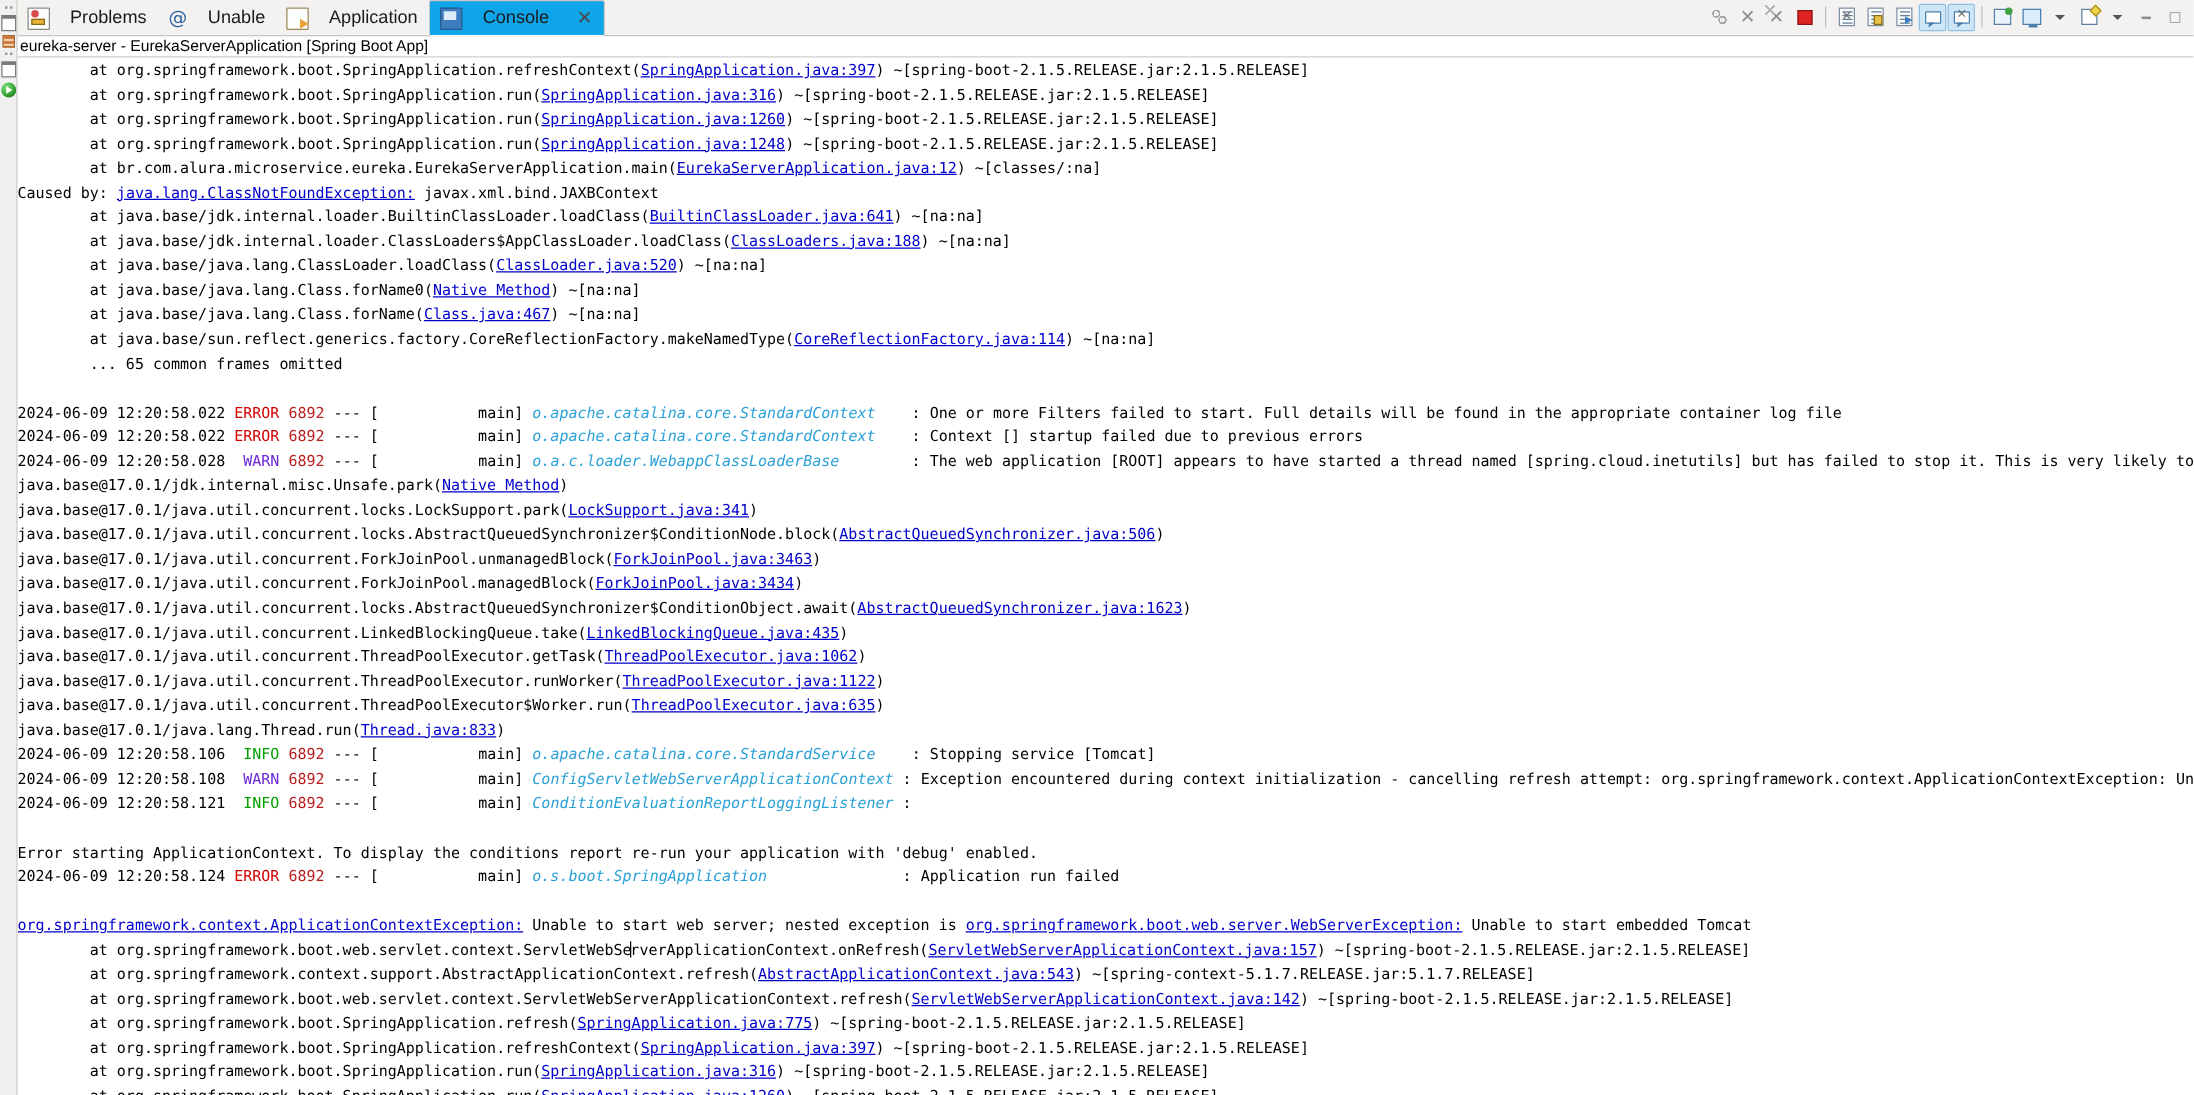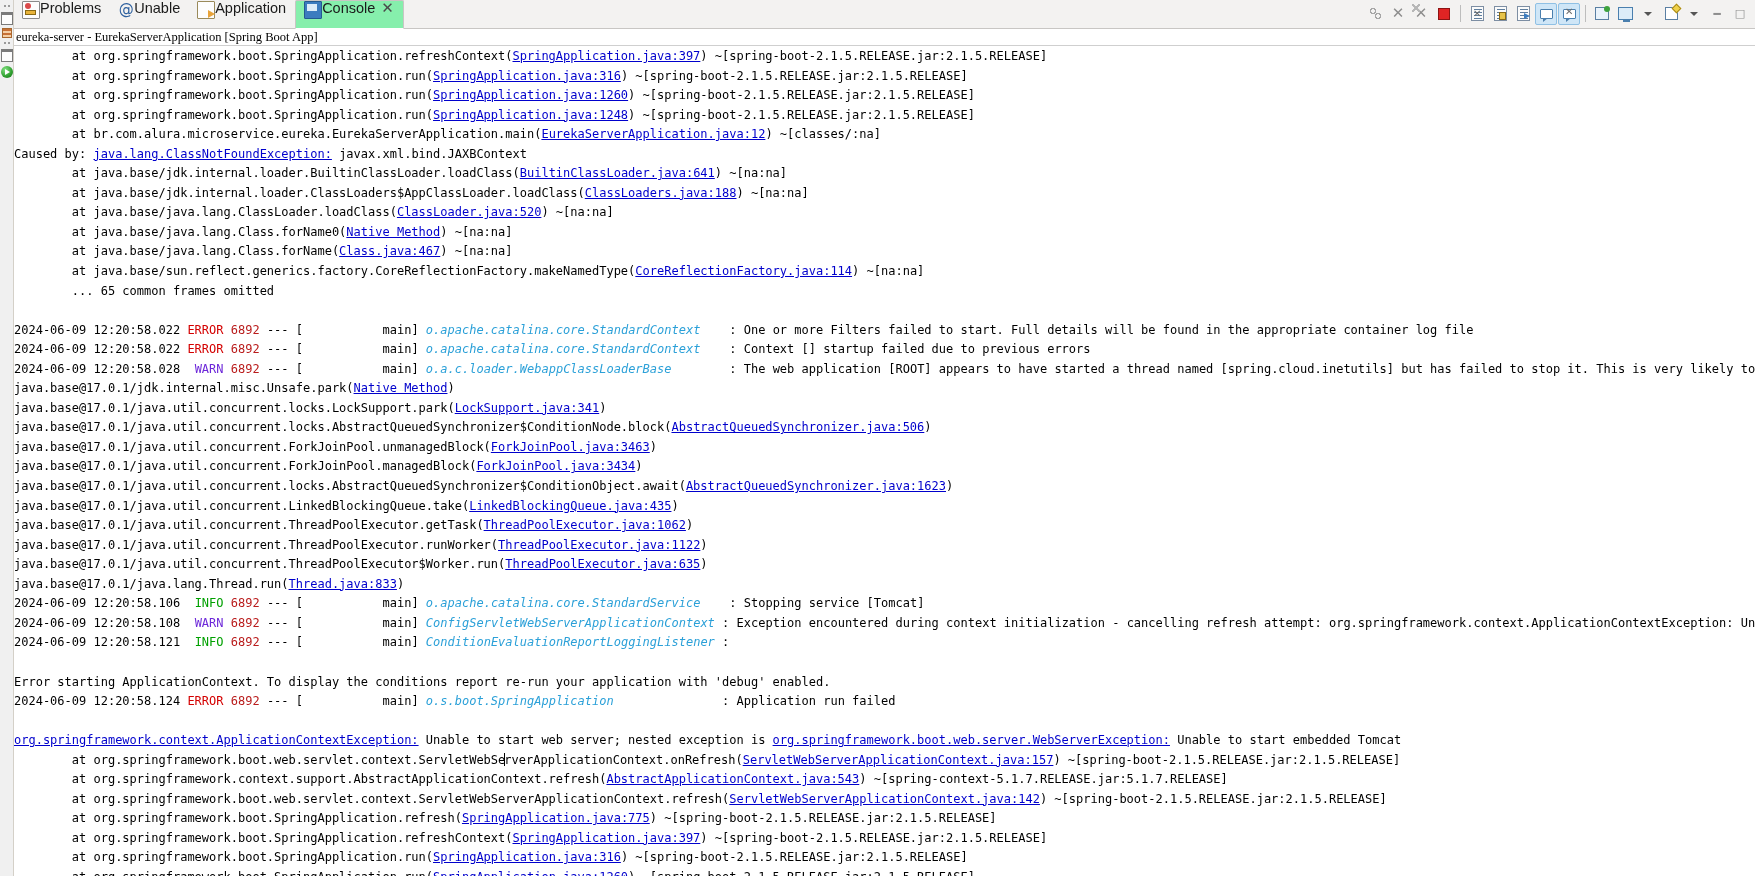--- a/index.html
+++ b/index.html
@@ -103,32 +103,33 @@
     z-index: 4;
   }
   .tabs {
     display: flex;
     align-items: flex-end;
     height: 29px;
     flex: 0 0 auto;
   }
   .tab {
     display: flex;
-    gap: 0;
+    align-items: center;
+    gap: 16px;
     height: 27px;
     padding: 0 9px 0 8px;
     font-size: 14.5px;
     color: #1a1a1a;
     white-space: nowrap;
     box-sizing: border-box;
     cursor: pointer;
     position: relative;
   }
   .tab.active {
-    background: #86efac;
+    background: #0ea5e9;
     border-top: 1px solid #c8c6c4;
     border-left: 1px solid #c8c6c4;
     border-right: 1px solid #c8c6c4;
     border-bottom: 1px solid #ffffff;
     height: 29px;
     margin-bottom: -1px;
     border-radius: 2px 2px 0 0;
   }
   .tab .tab-label { line-height: 1; }
   .tab-close {
@@ -340,21 +341,21 @@
   
   .launch-header {
     position: absolute;
     left: 14px;
     top: 29px;
     width: 1741px;
     height: 17px;
     background: #ffffff;
     border-bottom: 1px solid #cfcfcf;
     box-sizing: border-box;
-    font-family: Liberation Serif, serif;
+    font-family: Liberation Sans, sans-serif;
     font-size: 12.5px;
     color: #000000;
     padding-left: 2px;
     line-height: 16px;
     white-space: nowrap;
     z-index: 3;
   }
 
   
   .console {

